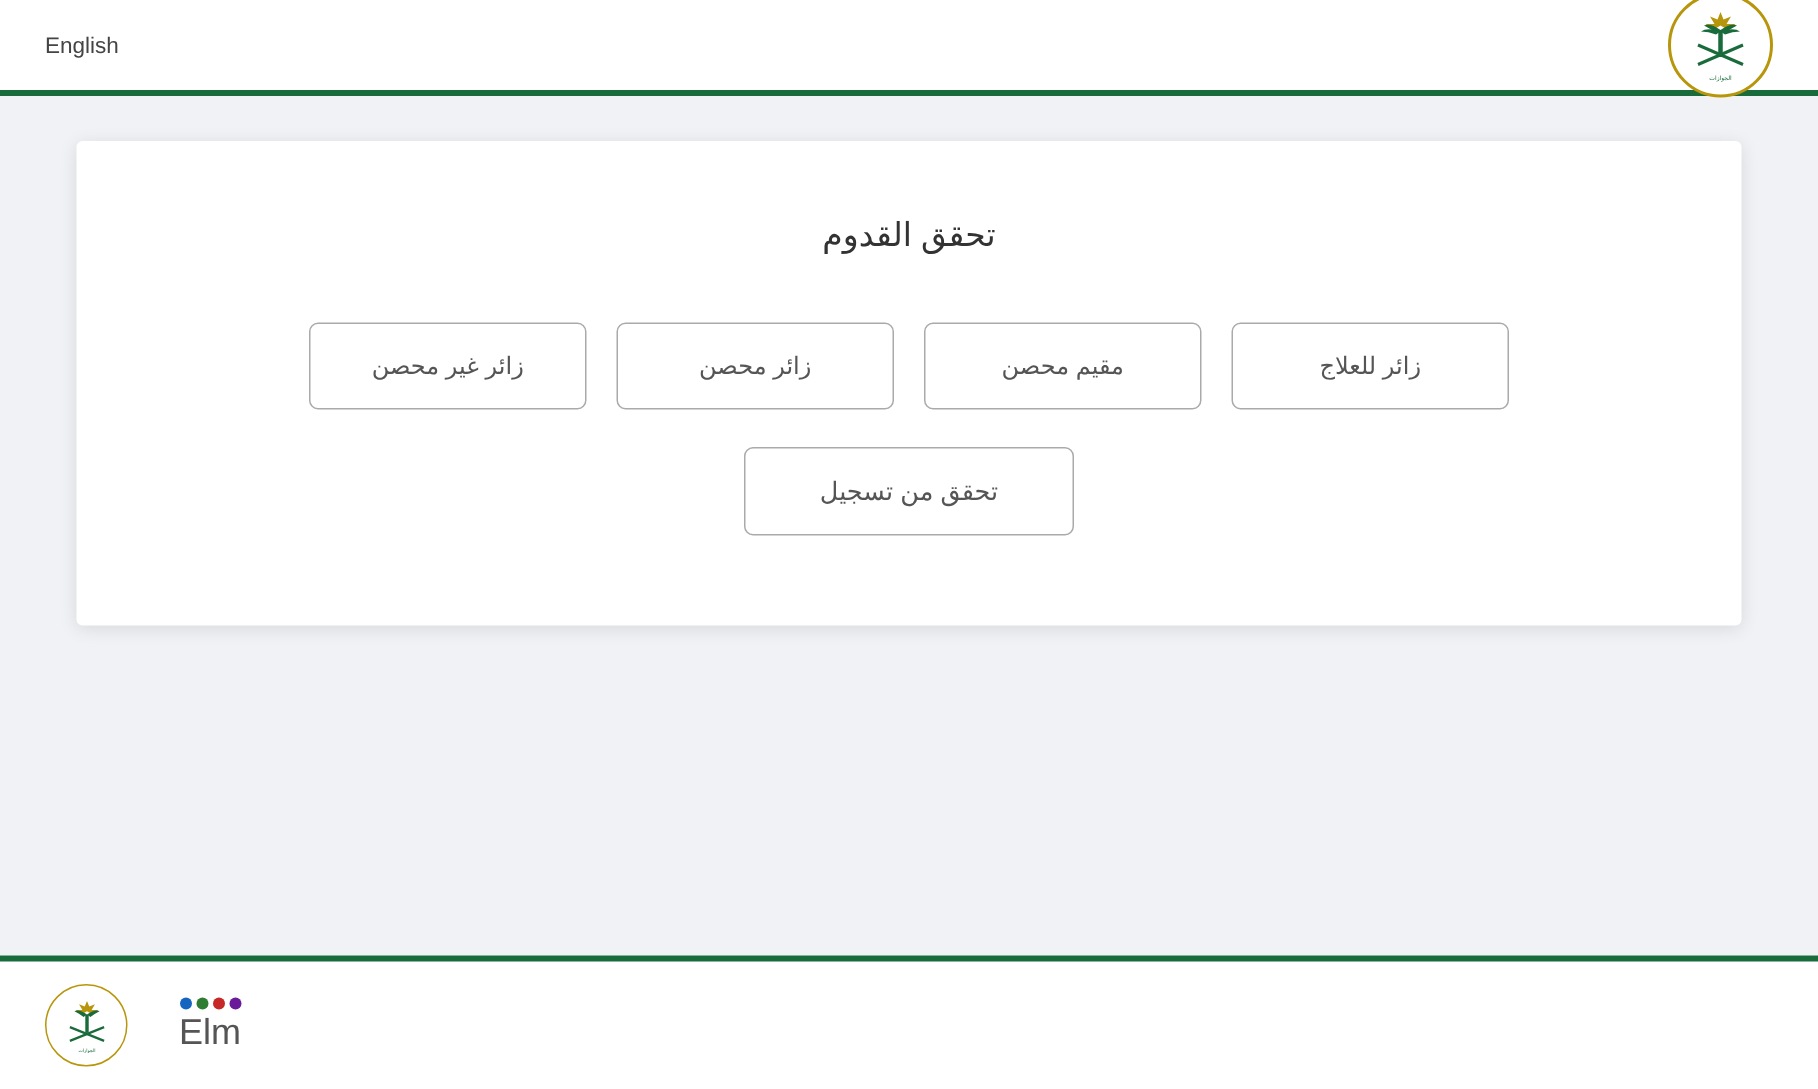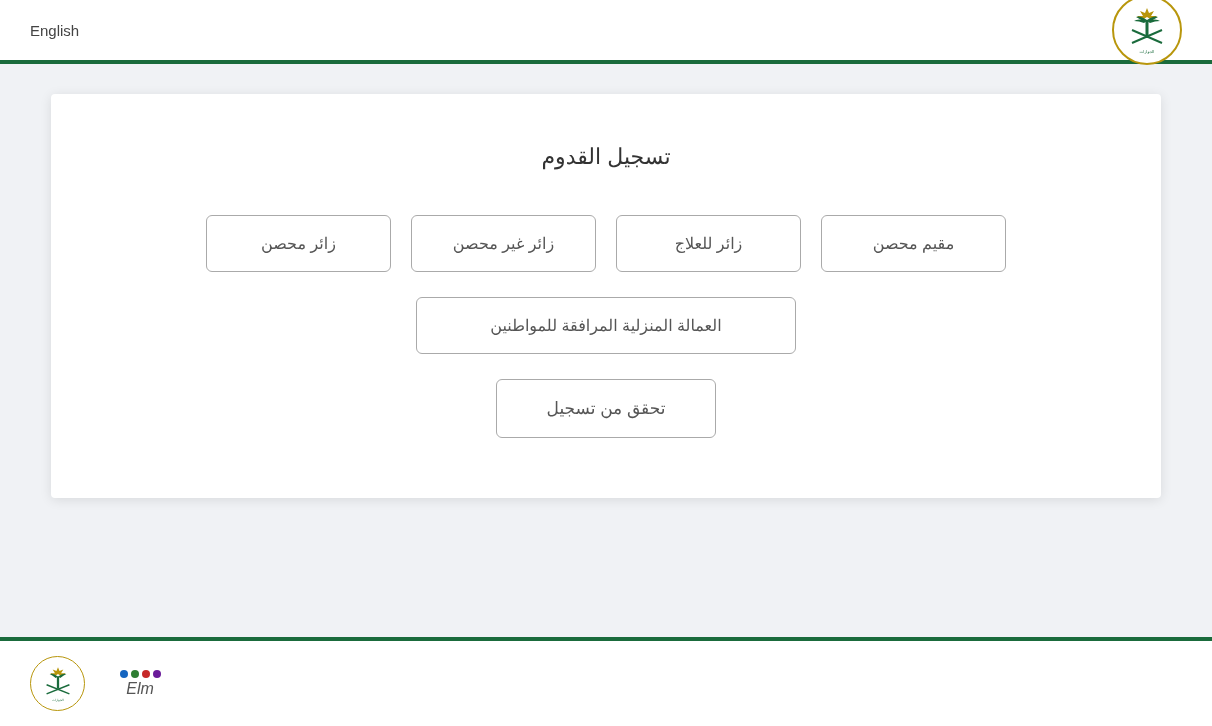--- a/index.html
+++ b/index.html
@@ -212,22 +212,21 @@
       height: 8px;
       border-radius: 50%;
     }
 
     .dot-blue { background: #1565c0; }
     .dot-green { background: #2e7d32; }
     .dot-red { background: #c62828; }
     .dot-purple { background: #6a1b9a; }
 
     .elm-text {
-      font-size: 16px;
-      font-style: italic;
+      font-size: 24px;
       color: #555;
       font-weight: 500;
     }
   </style>
 </head>
 <body>
 
 <header class="header">
   <span class="header-lang">English</span>
 
@@ -253,33 +252,30 @@
         </svg>
       </div>
     </div>
   </div>
 </header>
 
 <main class="main">
   <div class="card">
 
     <div class="card-title">
-      <span class="title-arabic">تسجيل القدوم</span>
+      <span class="title-arabic">تحقق القدوم</span>
     </div>
 
     <div class="buttons-row1">
+      <button class="option-btn">زائر غير محصن</button>
       <button class="option-btn">زائر محصن</button>
-      <button class="option-btn">زائر غير محصن</button>
+      <button class="option-btn">مقيم محصن</button>
       <button class="option-btn">زائر للعلاج</button>
-      <button class="option-btn">مقيم محصن</button>
-    </div>
-
-    <div class="buttons-row2">
-      <button class="option-btn-wide">العمالة المنزلية المرافقة للمواطنين</button>
-    </div>
+    </div>
+
 
     <div class="buttons-row3">
       <button class="check-btn">تحقق من تسجيل</button>
     </div>
 
   </div>
 </main>
 
 <footer class="footer">
   <div class="footer-logo1">

